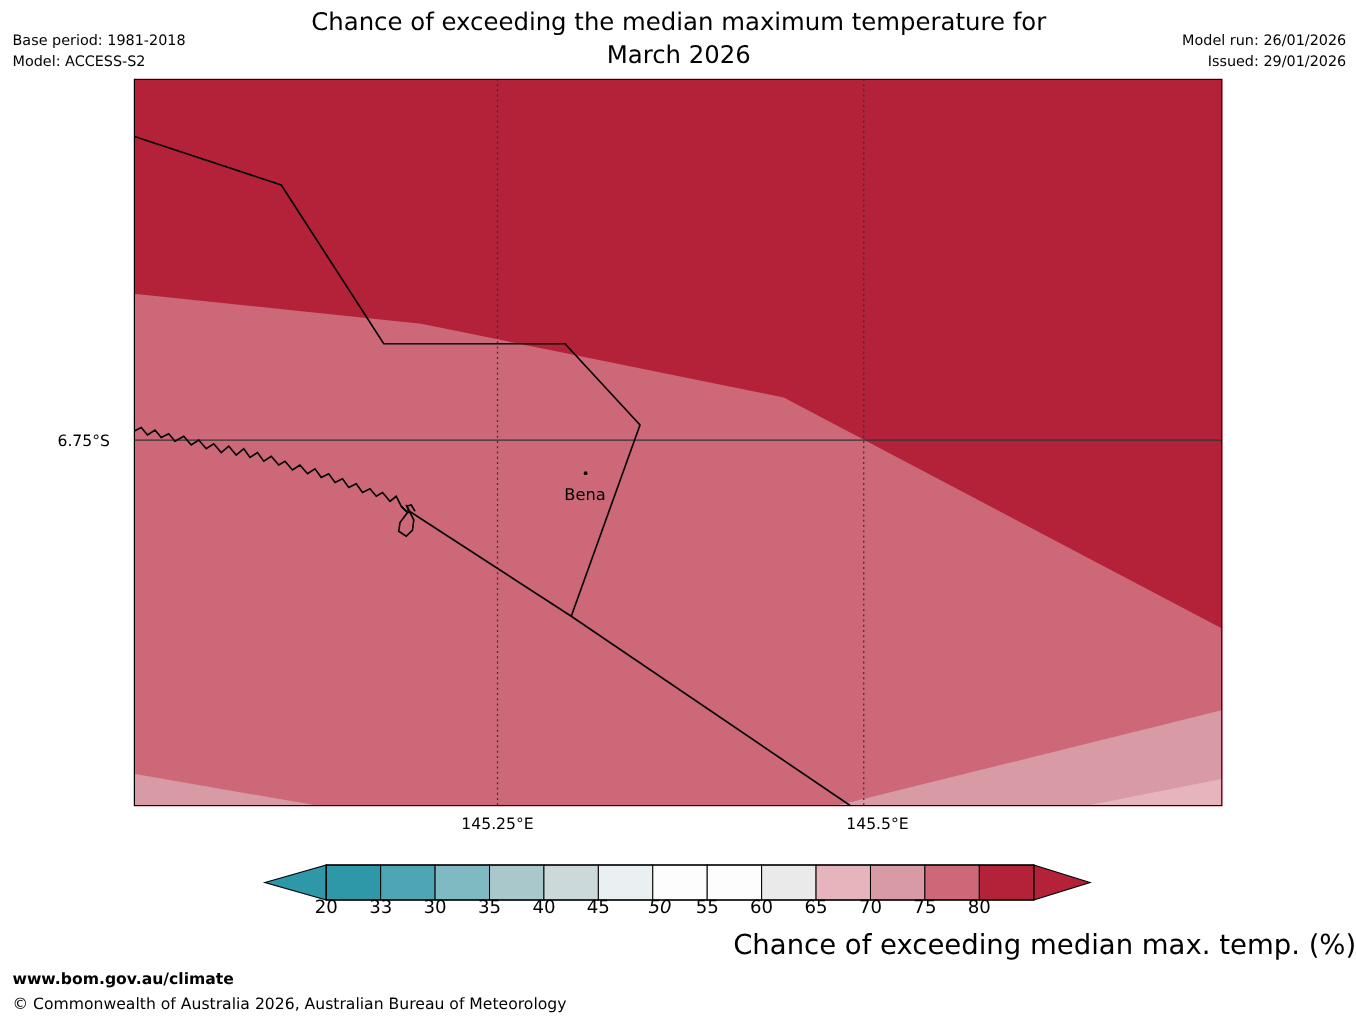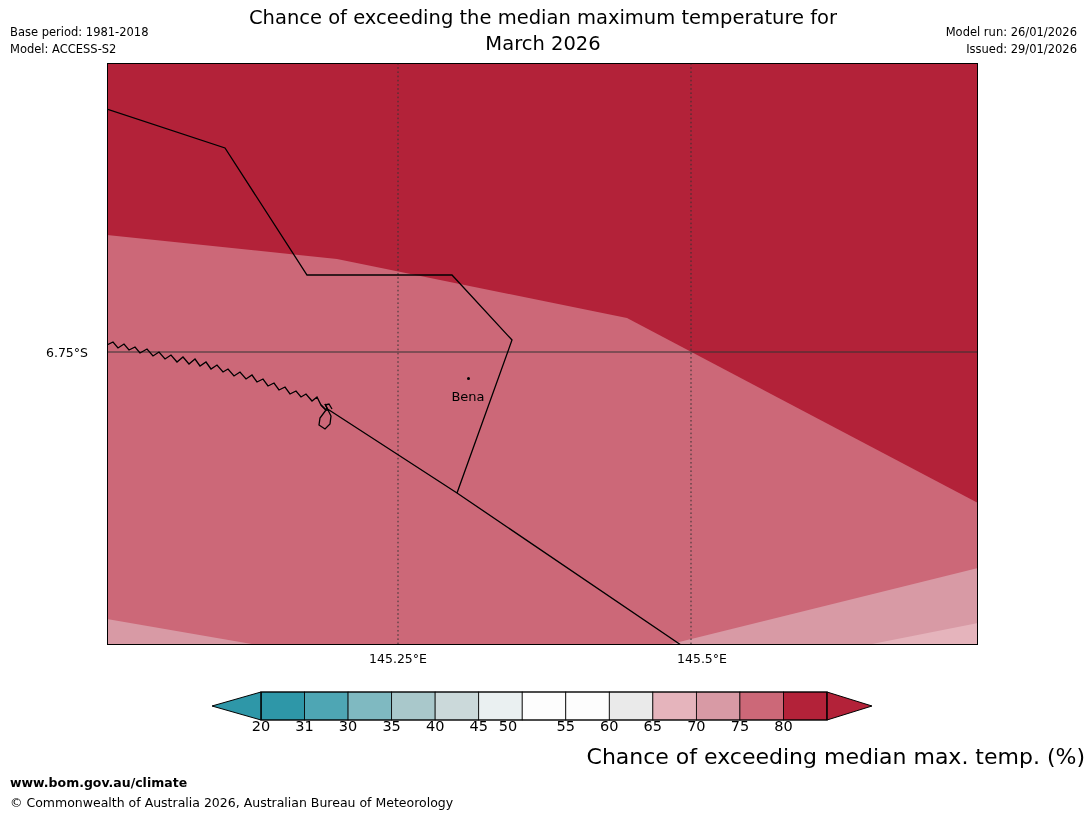--- a/index.html
+++ b/index.html
@@ -218,26 +218,26 @@
 
     <polygon id="cbar-under" points="212,20 261,6 261,34" stroke="#000000" stroke-width="1" fill="#2e97a8"></polygon>
 
     <polygon id="cbar-over" points="872,20 827,6 827,34" stroke="#000000" stroke-width="1" fill="#b32239"></polygon>
     <rect x="261" y="6" width="566" height="28" fill="none" stroke="#000000" stroke-width="1"></rect>
   </svg>
 </div>
 
 <div id="cbar-ticks">
     <div class="cbtick" style="left: 261px;">20</div>
-    <div class="cbtick" style="left: 304.538px;">31</div>
+    <div class="cbtick" style="left: 304.538px;">33</div>
     <div class="cbtick" style="left: 348.077px;">30</div>
     <div class="cbtick" style="left: 391.615px;">35</div>
     <div class="cbtick" style="left: 435.154px;">40</div>
     <div class="cbtick" style="left: 478.692px;">45</div>
-    <div class="cbtick" style="left: 508px;">50</div>
+    <div class="cbtick" style="left: 528px; font-style: italic;">50</div>
     <div class="cbtick" style="left: 565.769px; text-align: center;">55</div>
     <div class="cbtick" style="left: 609.308px;">60</div>
     <div class="cbtick" style="left: 652.846px;">65</div>
     <div class="cbtick" style="left: 696.385px;">70</div>
     <div class="cbtick" style="left: 739.923px;">75</div>
     <div class="cbtick" style="left: 783.462px;">80</div>
   </div>
 
 <div id="cbar-label">Chance of exceeding median max. temp. (%)</div>
 

